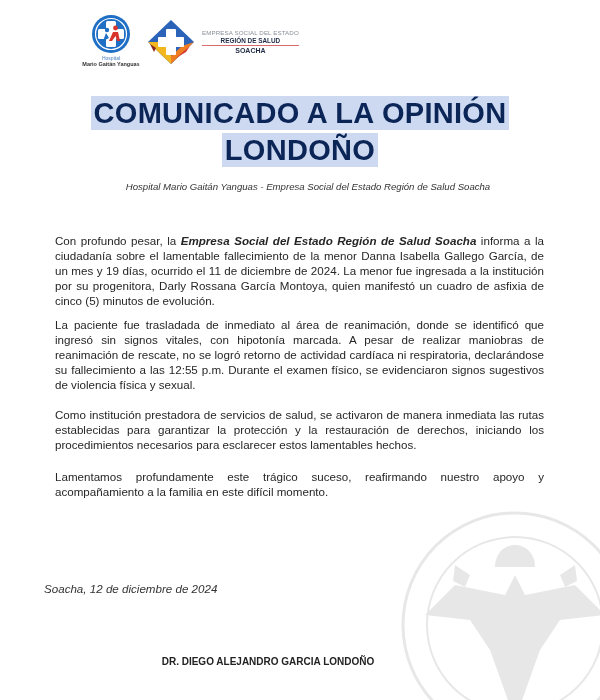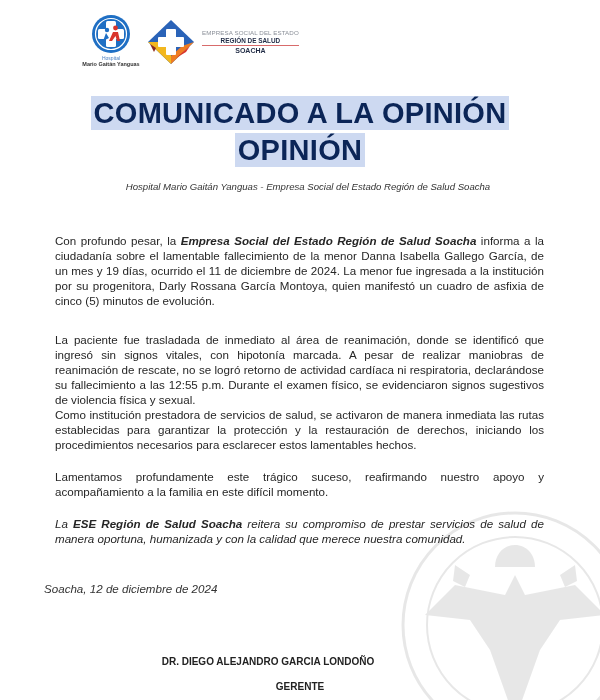--- a/index.html
+++ b/index.html
@@ -39,21 +39,21 @@
     font-style: italic; font-size: 9.6px; color: #333; padding-left: 8px;
   }
 
   
   .body-text {
     position: absolute; left: 55px; width: 489px;
     font-size: 11.6px; line-height: 15px; color: #262626;
     text-align: justify;
   }
   .p1 { top: 233px; }
-  .p2 { top: 332px; }
+  .p2 { top: 317px; }
   .p3 { top: 407px; }
   .p4 { top: 469px; }
   .p5 { top: 516px; font-style: italic; }
   .body-text b { font-weight: bold; }
 
   .date { position: absolute; left: 44px; top: 582px; font-style: italic; font-size: 11.6px; color: #333; }
 
   .sign-name { position: absolute; left: 0; width: 536px; top: 656px; text-align: center;
                font-weight: bold; font-size: 10px; color: #222; }
   .sign-role { position: absolute; left: 0; width: 600px; top: 681px; text-align: center;
@@ -94,43 +94,39 @@
     </svg>
     <div class="ese-text">
       <div class="t1">EMPRESA SOCIAL DEL ESTADO</div>
       <div class="t2">REGIÓN DE SALUD</div>
       <div class="t3">SOACHA</div>
     </div>
   </div>
 
   <div class="title-wrap">
     <span class="title-line l1">COMUNICADO A LA OPINIÓN</span><br>
-    <span class="title-line l2">OPINIÓN</span>
+    <span class="title-line l2">LONDOÑO</span>
   </div>
 
   <div class="subtitle">Hospital Mario Gaitán Yanguas - Empresa Social del Estado Región de Salud Soacha</div>
 
   <div class="body-text p1">
     <span>Con profundo pesar, la </span><b><i>Empresa Social del Estado Región de Salud Soacha</i></b><span> informa a la ciudadanía sobre el lamentable fallecimiento de la menor Danna Isabella Gallego García, de un mes y 19 días, ocurrido el 11 de diciembre de 2024. La menor fue ingresada a la institución por su progenitora, Darly Rossana García Montoya, quien manifestó un cuadro de asfixia de cinco (5) minutos de evolución.</span>
   </div>
 
   <div class="body-text p2">La paciente fue trasladada de inmediato al área de reanimación, donde se identificó que ingresó sin signos vitales, con hipotonía marcada. A pesar de realizar maniobras de reanimación de rescate, no se logró retorno de actividad cardíaca ni respiratoria, declarándose su fallecimiento a las 12:55 p.m. Durante el examen físico, se evidenciaron signos sugestivos de violencia física y sexual.</div>
 
   <div class="body-text p4">Lamentamos profundamente este trágico suceso, reafirmando nuestro apoyo y acompañamiento a la familia en este difícil momento.</div>
 
   <div class="body-text p3">Como institución prestadora de servicios de salud, se activaron de manera inmediata las rutas establecidas para garantizar la protección y la restauración de derechos, iniciando los procedimientos necesarios para esclarecer estos lamentables hechos.</div>
 
-  <div class="body-text p5">
-    <span>La </span><b>ESE Región de Salud Soacha</b><span> reitera su compromiso de prestar servicios de salud de manera oportuna, humanizada y con la calidad que merece nuestra comunidad.</span>
-  </div>
 
   <div class="date">Soacha, 12 de diciembre de 2024</div>
 
   <div class="sign-name">DR. DIEGO ALEJANDRO GARCIA LONDOÑO</div>
-  <div class="sign-role">GERENTE</div>
 
   <svg class="watermark" viewBox="0 0 240 240">
     <circle cx="120" cy="120" r="112" fill="none" stroke="#000" stroke-width="3"></circle>
     <circle cx="120" cy="120" r="88" fill="none" stroke="#000" stroke-width="2"></circle>
     <path d="M120 40 c12 0 20 10 20 22 l-40 0 c0-12 8-22 20-22z" fill="#000"></path>
     <path d="M120 70 l10 20 l50 -10 l30 30 l-45 5 l-20 30 l-25 70 l-25 -70 l-20 -30 l-45 -5 l30 -30 l50 10 z" fill="#000"></path>
     <path d="M60 60 l15 10 l-5 12 l-12 -6 z M180 60 l-15 10 l5 12 l12 -6 z" fill="#000"></path>
   </svg>
 
 </div>

